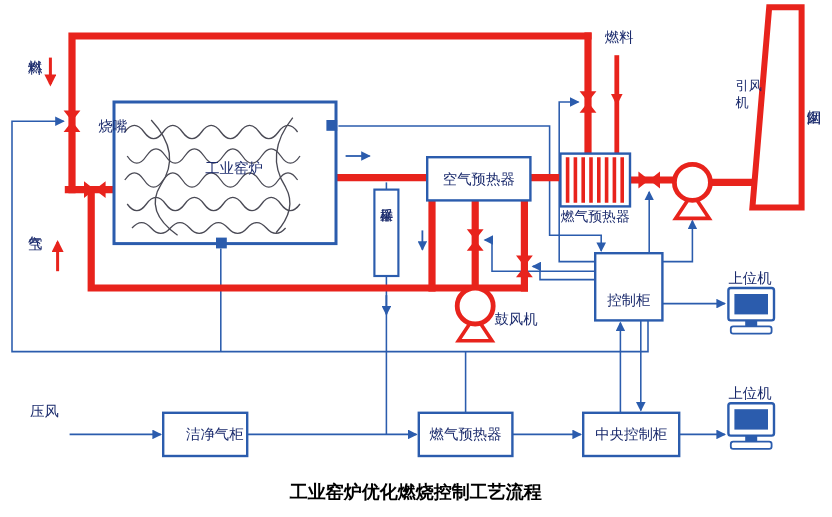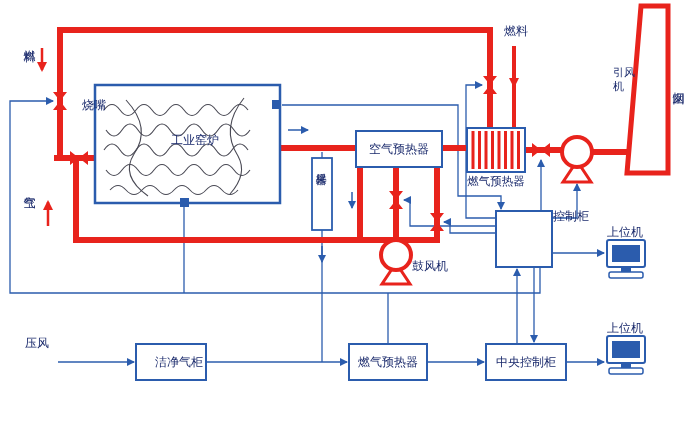--- a/index.html
+++ b/index.html
@@ -140,22 +140,23 @@
 <div class="lbl" style="left:82px;top:98px;text-align:right;">烧嘴</div>
 <div class="lbl" style="left:150px;top:133px;width:90px;text-align:center;white-space:nowrap;">工业窑炉</div>
 <div class="lbl vert" style="left:22px;top:186px;">空气</div>
 <div class="lbl vert" style="left:314px;top:164px;font-size:11px;">采样器</div>
 <div class="lbl boxlbl" style="left:356px;top:131px;width:86px;height:36px;">空气预热器</div>
 <div class="lbl" style="left:459px;top:175px;width:74px;text-align:center;font-size:11.5px;">燃气预热器</div>
 <div class="lbl" style="left:504px;top:24px;">燃料</div>
 <div class="lbl wrap" style="left:613px;top:66px;width:27px;font-size:11px;">引风机</div>
 <div class="lbl vert" style="left:671px;top:82px;">烟囱</div>
 <div class="lbl" style="left:412px;top:259px;font-family:Liberation Serif, serif;">鼓风机</div>
-<div class="lbl boxlbl" style="left:496px;top:194px;width:56px;height:44px;padding-left:47px;">控制柜</div>
+<div class="lbl boxlbl" style="left:496px;top:228px;width:56px;height:44px;">控制柜</div>
 <div class="lbl" style="left:602px;top:225px;width:46px;text-align:center;">上位机</div>
 <div class="lbl" style="left:602px;top:321px;width:46px;text-align:center;">上位机</div>
 <div class="lbl" style="left:25px;top:336px;">压风</div>
 <div class="lbl boxlbl" style="left:136px;top:344px;width:86px;height:36px;border-radius:10px;">洁净气柜</div>
 <div class="lbl boxlbl" style="left:349px;top:344px;width:78px;height:36px;">燃气预热器</div>
 <div class="lbl boxlbl" style="left:486px;top:344px;width:80px;height:36px;">中央控制柜</div>
 
+<div class="title">工业窑炉优化燃烧控制工艺流程</div>
 
 </div>
 
 </body></html>

